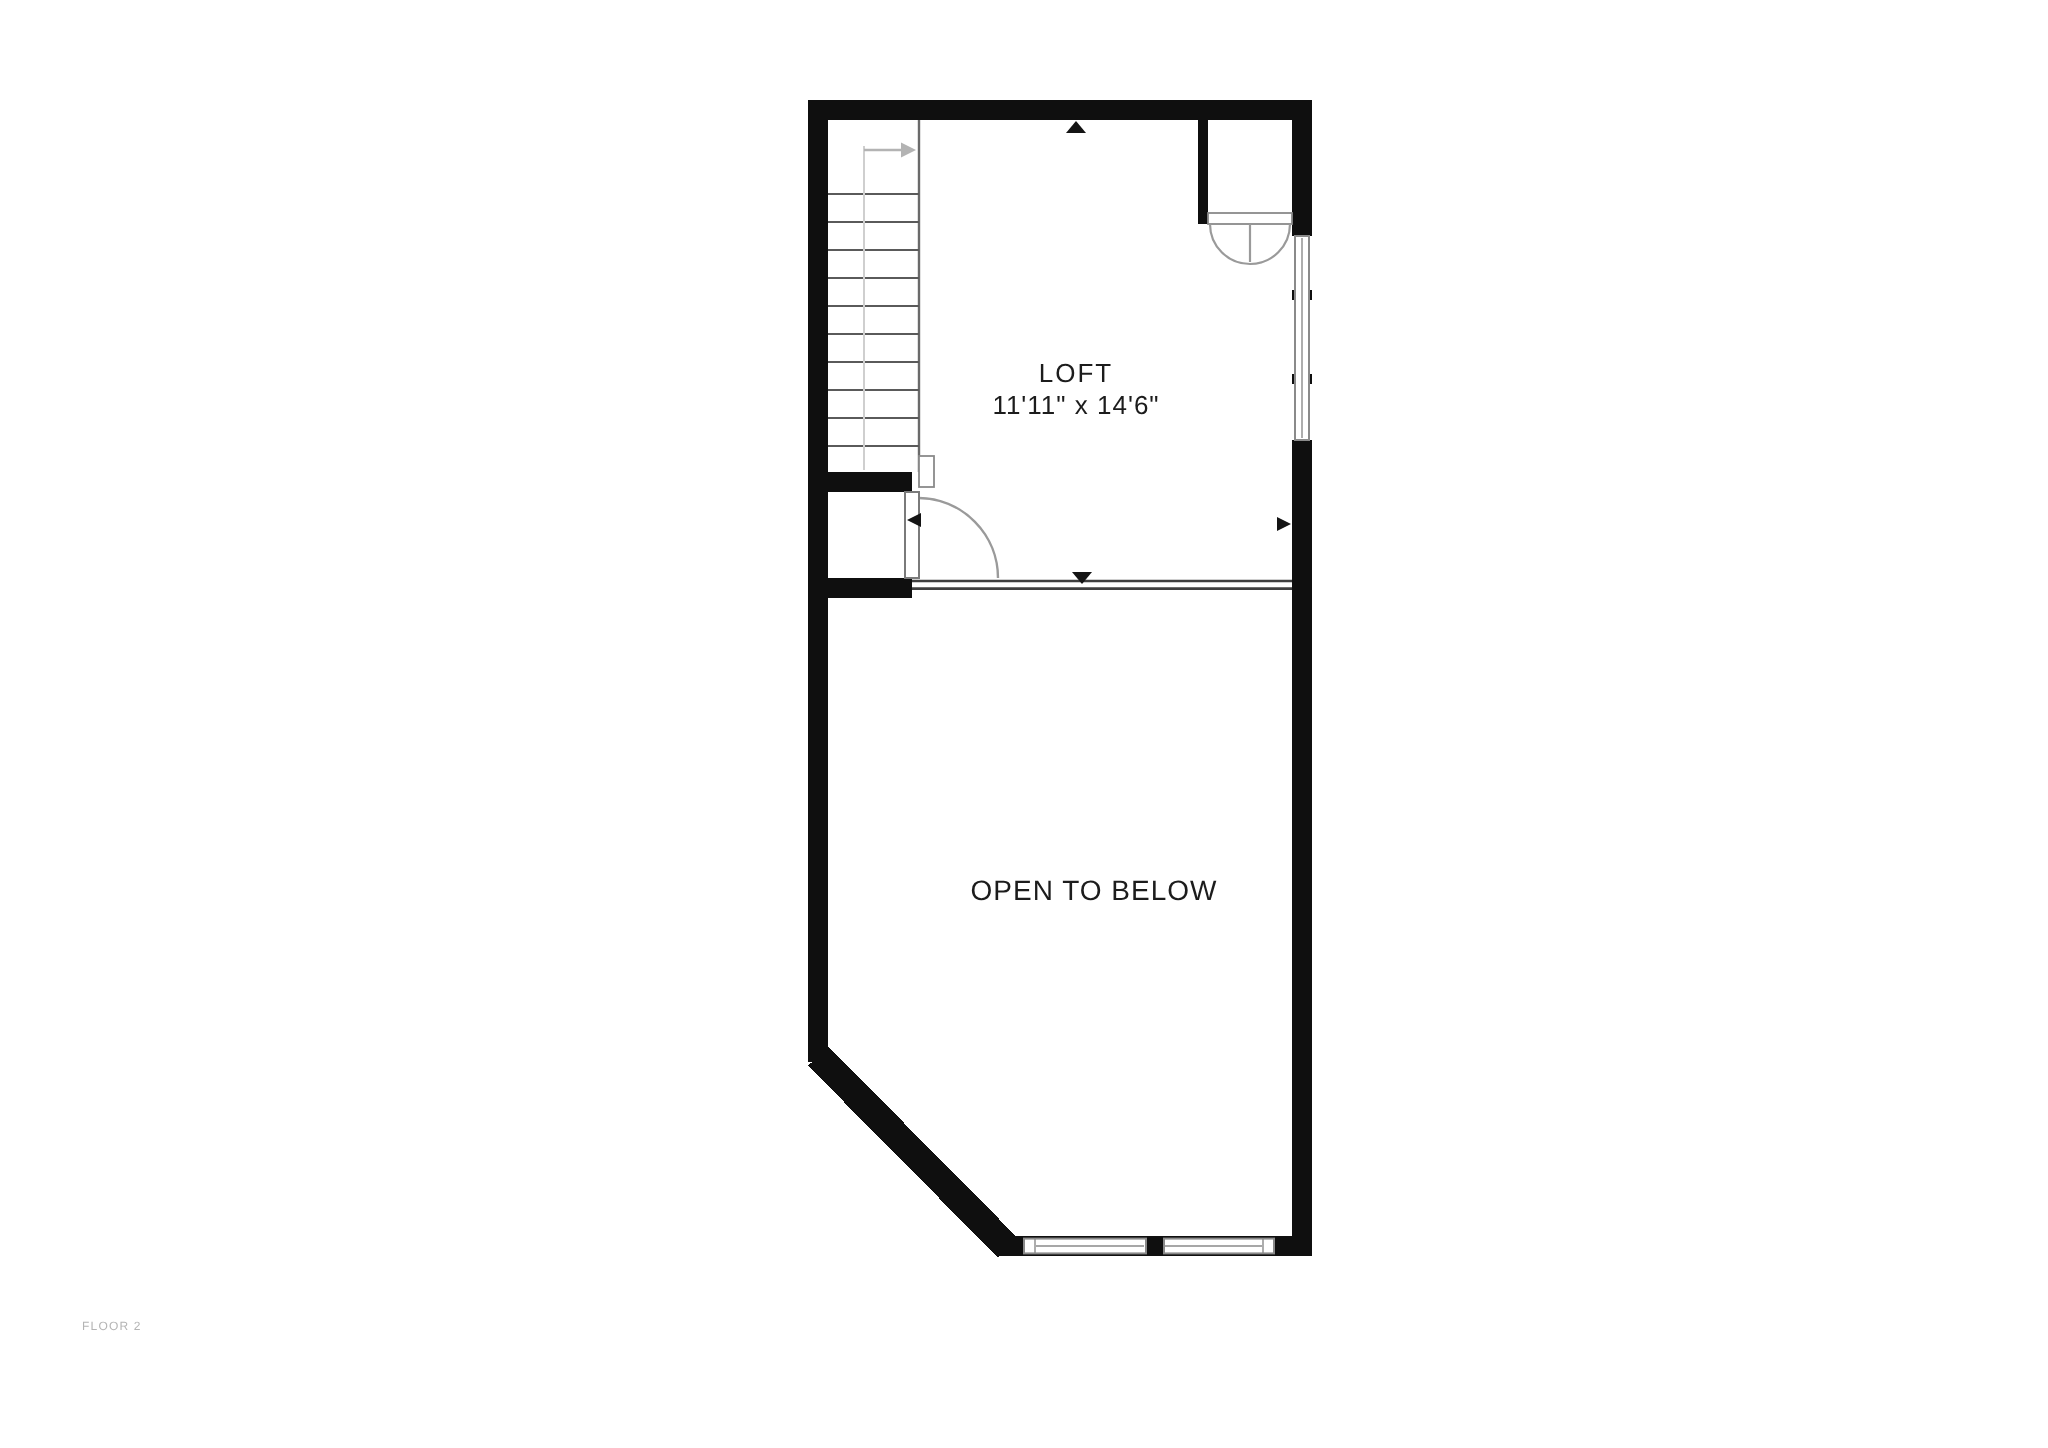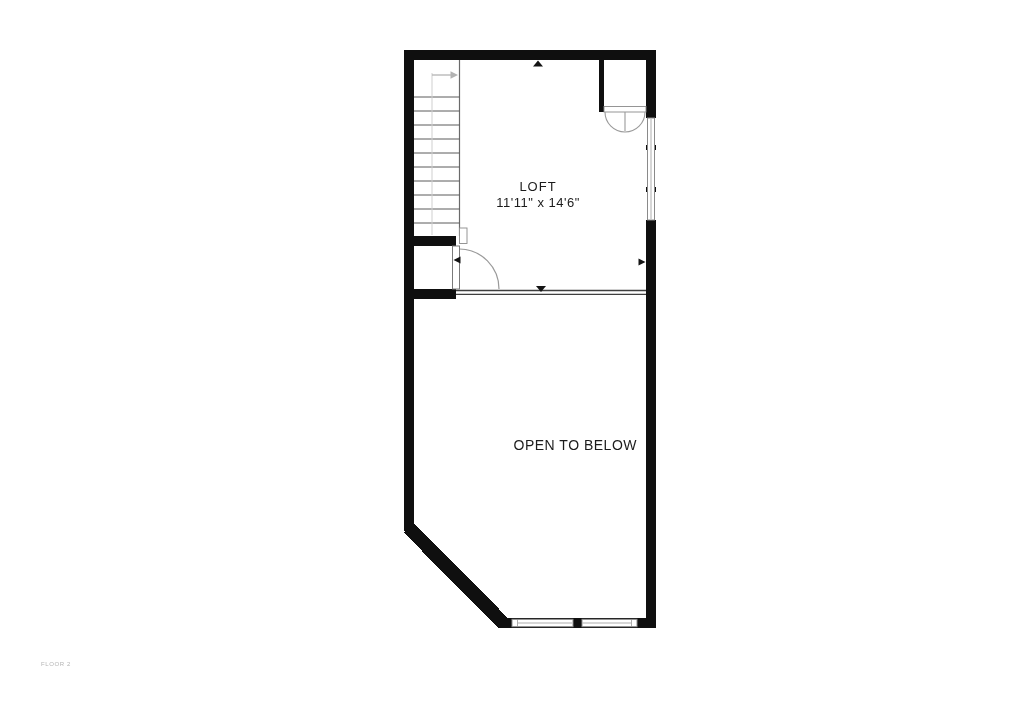--- a/index.html
+++ b/index.html
@@ -2,21 +2,21 @@
 <html><head>
 <meta charset="utf-8">
 <style>
   html,body{margin:0;padding:0;background:#ffffff;}
   #canvas{position:relative;width:1024px;height:724px;background:#ffffff;overflow:hidden;
           font-family:"Liberation Sans", sans-serif;margin-left:11px;}
   #plan-svg{position:absolute;left:0;top:0;}
   .room-label{position:absolute;color:#1c1c1c;text-align:center;}
   #loft-name{left:457px;top:179px;width:140px;font-size:13px;letter-spacing:1px;}
   #loft-dims{left:447px;top:195px;width:160px;font-size:13px;letter-spacing:0.5px;}
-  #open-below-label{left:446px;top:437px;width:180px;font-size:14px;letter-spacing:0.5px;text-align:right;}
+  #open-below-label{left:446px;top:437px;width:180px;font-size:14px;letter-spacing:0.5px;}
   #floor-label{position:absolute;left:30px;top:661px;font-size:6px;color:#b4b4b4;
                letter-spacing:0.6px;}
 </style>
 </head>
 <body>
 
 <div id="canvas">
 
   <svg id="plan-svg" width="1024" height="724" viewBox="0 0 1024 724">
 

